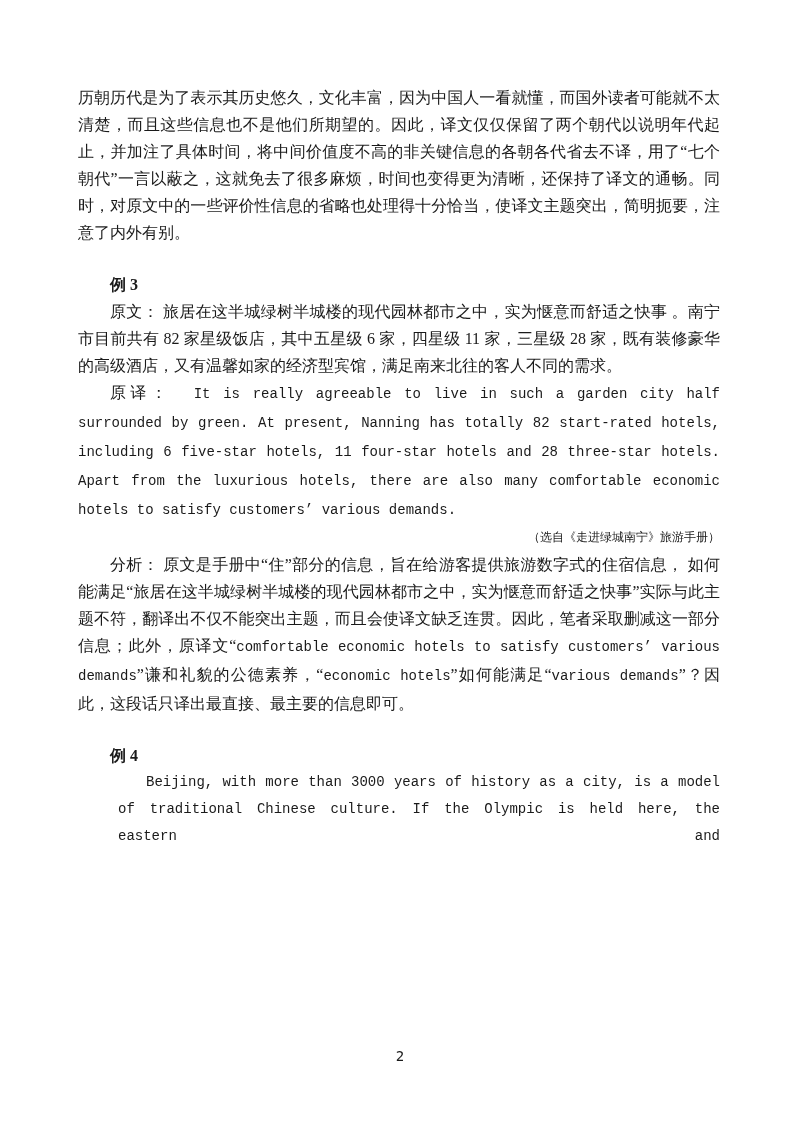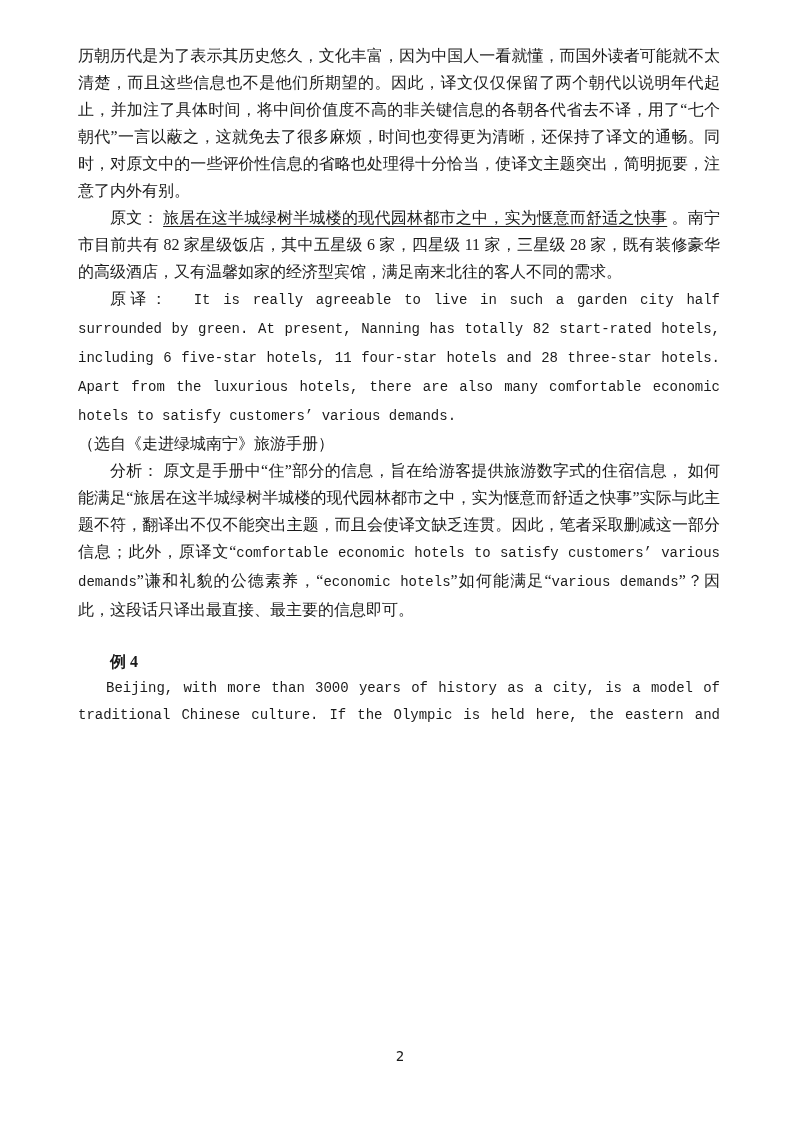--- a/index.html
+++ b/index.html
@@ -11,21 +11,21 @@
     position: relative;
     width: 800px;
     height: 1132px;
     margin: 0 auto;
     background: #ffffff;
     overflow: hidden;
     font-family: "Liberation Serif", "DejaVu Serif", serif;
     color: #1a1a1a;
   }
   .content {
-    padding: 42px 80px 0 78px;
+    padding: 84px 80px 0 78px;
   }
   .para {
     margin: 0;
     font-size: 16px;
     line-height: 27px;
     text-align: justify;
     text-indent: 2em;
   }
   .no-indent {
     text-indent: 0;
@@ -34,40 +34,40 @@
     margin: 25px 0 0 0;
     font-size: 16px;
     line-height: 27px;
     font-weight: bold;
     text-indent: 2em;
   }
   .bold {
     font-weight: normal;
   }
   .underline {
-    text-decoration: underline;
     text-underline-offset: 3px;
   }
   .en {
     font-family: Liberation Mono, monospace;
     font-size: 14px;
   }
   .label-gap {
     margin-right: 0.9em;
     margin-top: 24px;
   }
   .attribution {
     margin: 0;
-    font-size: 16px;
+    font-size: 12px;
     line-height: 27px;
-    text-align: left;
+    text-align: right;
     text-indent: 0;
   }
   .justify-last {
     text-align-last: justify;
+    margin-left: 40px;
   }
   .page-number {
     position: absolute;
     top: 1046px;
     left: 0;
     right: 0;
     text-align: center;
     font-size: 14px;
     line-height: 20px;
     font-family: "DejaVu Sans Mono", monospace;
@@ -76,20 +76,21 @@
 </head>
 <body>
 
 <div class="page">
   <div class="content">
 
     <p class="para no-indent">
       <span>历朝历代是为了表示其历史悠久，文化丰富，因为中国人一看就懂，而国外读者可能就不太清楚，而且这些信息也不是他们所期望的。因此，译文仅仅保留了两个朝代以说明年代起止，并加注了具体时间，将中间价值度不高的非关键信息的各朝各代省去不译，用了“七个朝代”一言以蔽之，这就免去了很多麻烦，时间也变得更为清晰，还保持了译文的通畅。同时，对原文中的一些评价性信息的省略也处理得十分恰当，使译文主题突出，简明扼要，注意了内外有别。</span>
     </p>
 
+    <p class="heading">例 3</p>
 
     <p class="para">
       <span class="bold">原文：</span>
       <span class="underline">旅居在这半城绿树半城楼的现代园林都市之中，实为惬意而舒适之快事</span>
       <span>。南宁市目前共有 82 家星级饭店，其中五星级 6 家，四星级 11 家，三星级 28 家，既有装修豪华的高级酒店，又有温馨如家的经济型宾馆，满足南来北往的客人不同的需求。</span>
     </p>
 
     <p class="para">
       <span class="label-gap">原译：</span>
       <span class="en">It is really agreeable to live in such a garden city half surrounded by green. At present, Nanning has totally 82 start-rated hotels, including 6 five-star hotels, 11 four-star hotels and 28 three-star hotels. Apart from the luxurious hotels, there are also many comfortable economic hotels to satisfy customers’ various demands.</span>

